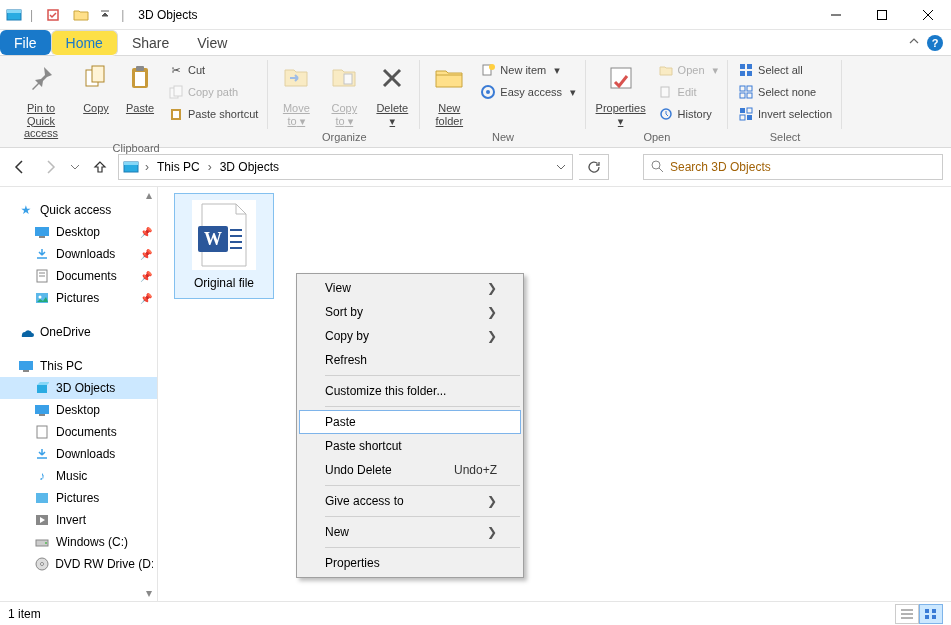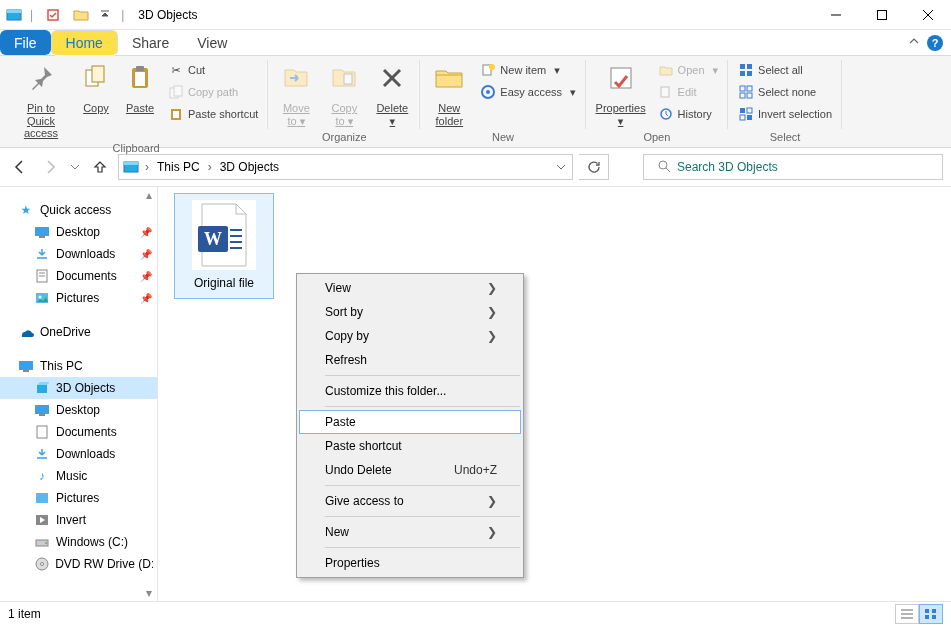--- a/index.html
+++ b/index.html
@@ -154,21 +154,21 @@
   .bc-icon{width:24px;display:flex;align-items:center;justify-content:center;}
   .bc-seg{padding:0 6px;display:flex;align-items:center;height:100%;}
   .bc-chevron{color:#666;padding:0 2px;}
   .bc-right{margin-left:auto;display:flex;}
   .refresh-box{
     width:30px;height:26px;border:1px solid #ccc;border-left:none;
     display:flex;align-items:center;justify-content:center;
   }
   .search-box{
     width:300px;height:26px;border:1px solid #ccc;
-    display:flex;align-items:center;padding-left:13px;color:#0f766e;
+    display:flex;align-items:center;padding-left:6px;color:#a16207;
     gap:6px;
     margin-left:28px;
   }
   
   .main {
     display:flex;
     height: calc(625px - 30px - 26px - 92px - 38px - 24px);
     border-top:1px solid #e5e5e5;
   }
   .nav-pane{

